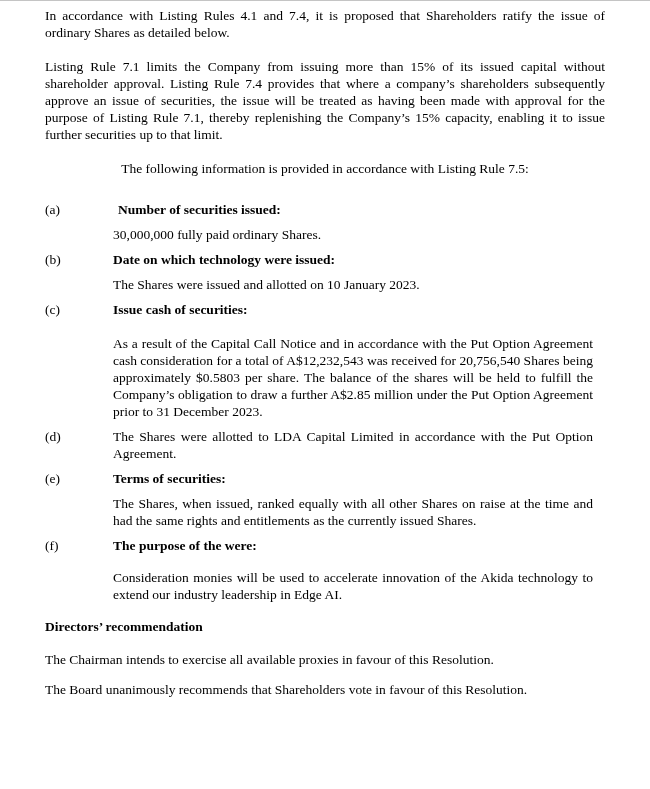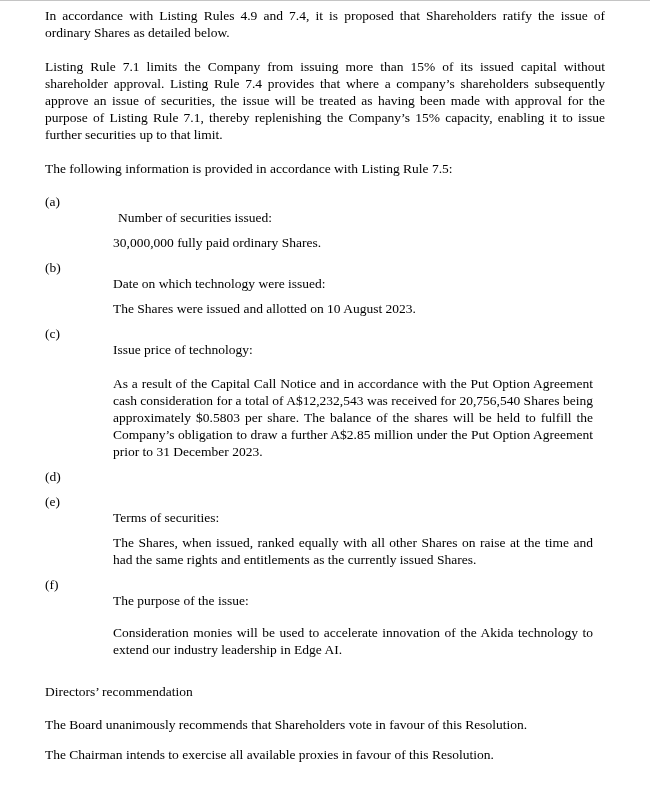--- a/index.html
+++ b/index.html
@@ -17,120 +17,121 @@
     font-size: 13.5px;
     line-height: 17px;
     color: #000000;
     background: #ffffff;
   }
   .para {
     margin: 0 0 17px 0;
     text-align: justify;
   }
   .para.lead-in {
-    margin-bottom: 16px;
-    text-align: left;
+    margin-bottom: 24px;
+    text-align: center;
   }
   .item {
     display: flex;
     margin: 0 0 8px 0;
   }
   .letter {
     flex: 0 0 68px;
     width: 68px;
   }
   .content {
     flex: 1;
     min-width: 0;
   }
   .item-heading {
-    font-weight: normal;
-    margin: 16px 0 8px 0;
+    font-weight: bold;
+    margin: 0 0 8px 0;
   }
   .item-heading.first-indent {
     text-indent: 5px;
   }
   .item-para {
     margin: 0 12px 8px 0;
     text-align: justify;
   }
   .item-para:last-child {
     margin-bottom: 0;
   }
   .gap-blank {
     margin-top: 17px;
   }
   .gap-small {
     margin-top: 15px;
   }
   .section-heading {
-    font-weight: normal;
-    margin: 25px 0 16px 0;
+    font-weight: bold;
+    margin: 15px 0 16px 0;
   }
   .closing {
     margin: 0 0 13px 0;
     text-align: justify;
   }
   .closing:last-child {
     margin-bottom: 0;
   }
 </style>
 </head>
 <body>
 
 <div class="page">
 
-  <p class="para">In accordance with Listing Rules 4.9 and 7.4, it is proposed that Shareholders ratify the issue of ordinary Shares as detailed below.</p>
+  <p class="para">In accordance with Listing Rules 4.1 and 7.4, it is proposed that Shareholders ratify the issue of ordinary Shares as detailed below.</p>
   <p class="para">Listing Rule 7.1 limits the Company from issuing more than 15% of its issued capital without shareholder approval.  Listing Rule 7.4 provides that where a company’s shareholders subsequently approve an issue of securities, the issue will be treated as having been made with approval for the purpose of Listing Rule 7.1, thereby replenishing the Company’s 15% capacity, enabling it to issue further securities up to that limit.</p>
   <p class="para lead-in">The following information is provided in accordance with Listing Rule 7.5:</p>
 
   <div class="item">
     <div class="letter">(a)</div>
     <div class="content">
       <div class="item-heading first-indent">Number of securities issued:</div>
       <p class="item-para">30,000,000 fully paid ordinary Shares.</p>
     </div>
   </div>
 
   <div class="item">
     <div class="letter">(b)</div>
     <div class="content">
       <div class="item-heading">Date on which technology were issued:</div>
-      <p class="item-para">The Shares were issued and allotted on 10 August 2023.</p>
+      <p class="item-para">The Shares were issued and allotted on 10 January 2023.</p>
     </div>
   </div>
 
   <div class="item">
     <div class="letter">(c)</div>
     <div class="content">
-      <div class="item-heading">Issue price of technology:</div>
+      <div class="item-heading">Issue cash of securities:</div>
       <p class="item-para gap-blank">As a result of the Capital Call Notice and in accordance with the Put Option Agreement cash consideration for a total of A$12,232,543 was received for 20,756,540 Shares being approximately $0.5803 per share.  The balance of the shares will be held to fulfill the Company’s obligation to draw a further A$2.85 million under the Put Option Agreement prior to 31 December 2023.</p>
     </div>
   </div>
 
   <div class="item">
     <div class="letter">(d)</div>
     <div class="content">
+      <p class="item-para">The Shares were allotted to LDA Capital Limited in accordance with the Put Option Agreement.</p>
     </div>
   </div>
 
   <div class="item">
     <div class="letter">(e)</div>
     <div class="content">
       <div class="item-heading">Terms of securities:</div>
       <p class="item-para">The Shares, when issued, ranked equally with all other Shares on raise at the time and had the same rights and entitlements as the currently issued Shares.</p>
     </div>
   </div>
 
   <div class="item">
     <div class="letter">(f)</div>
     <div class="content">
-      <div class="item-heading">The purpose of the issue:</div>
+      <div class="item-heading">The purpose of the were:</div>
       <p class="item-para gap-small">Consideration monies will be used to accelerate innovation of the Akida technology to extend our industry leadership in Edge AI.</p>
     </div>
   </div>
 
   <div class="section-heading">Directors’ recommendation</div>
 
+  <p class="closing">The Chairman intends to exercise all available proxies in favour of this Resolution.</p>
   <p class="closing">The Board unanimously recommends that Shareholders vote in favour of this Resolution.</p>
-  <p class="closing">The Chairman intends to exercise all available proxies in favour of this Resolution.</p>
 
 </div>
 
 </body></html>

